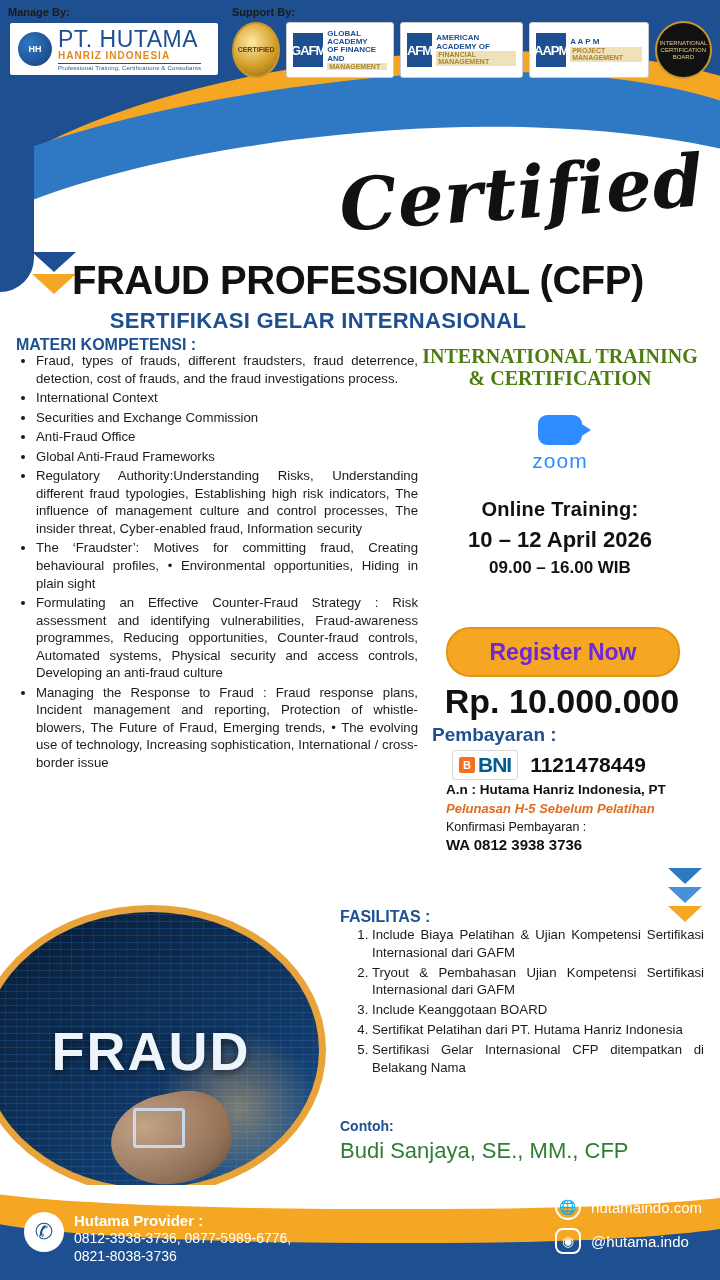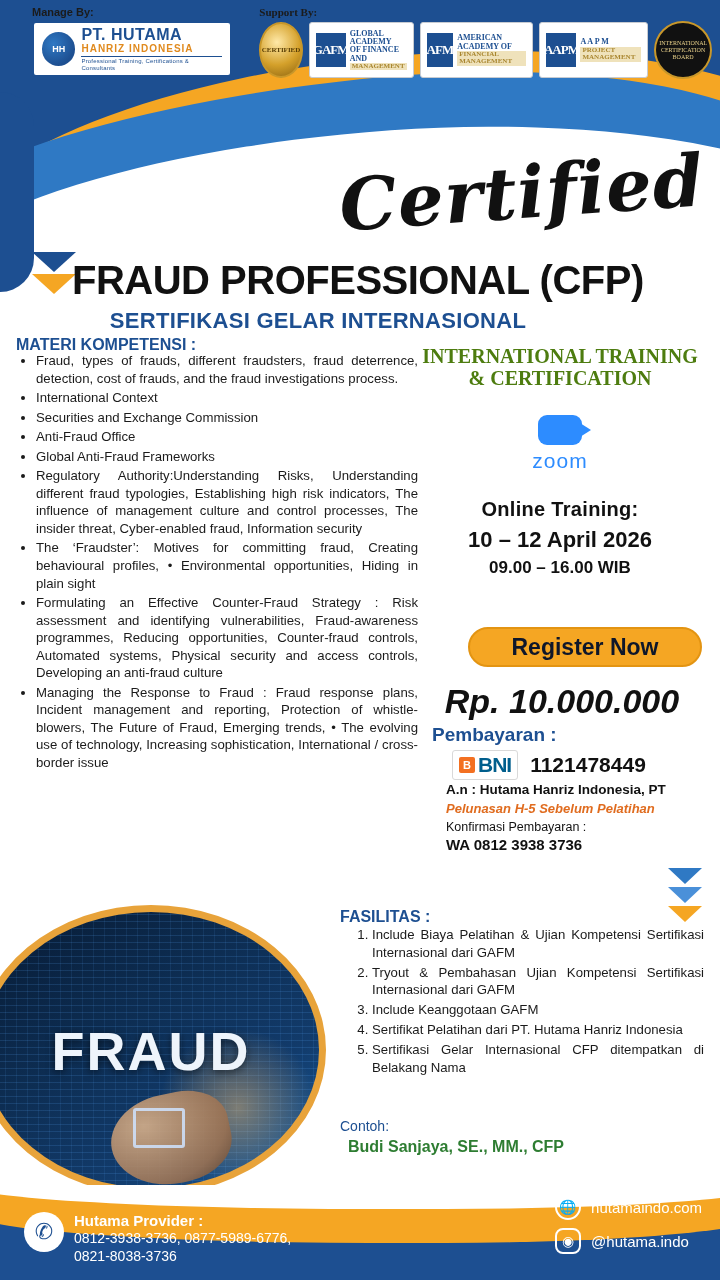--- a/index.html
+++ b/index.html
@@ -44,38 +44,38 @@
     background:#f5a623; border-radius:50% 50% 45% 55% / 70% 60% 40% 40%;
   }
   .bg-bottom .wave-w {
     position:absolute; left:-40px; top:-46px; width:820px; height:70px;
     background:#ffffff; border-radius:50% 50% 45% 55% / 70% 60% 40% 40%;
   }
 
   
   .header-row {
     position:absolute; left:0; top:0; width:720px; height:92px;
-    display:flex; align-items:flex-start; padding:6px 8px 0 32px; gap:27px;
+    display:flex; align-items:flex-start; padding:6px 8px 0 8px; gap:12px;
   }
   .hdr-label { color:#1b1b1b; font-size:11px; font-weight:bold; margin-bottom:3px; }
   .manage-col { width:212px; }
-  .support-col { flex:1;font-family:Liberation Serif, serif; }
+  .support-col { flex:1; }
   .logo-box {
     background:#ffffff; border:2px solid #1d4f91; border-radius:4px;
     height:56px; display:flex; align-items:center; gap:6px; padding:4px 8px;
   }
   .logo-mark {
     width:34px; height:34px; border-radius:50%;
     background:radial-gradient(circle at 35% 35%, #2f79c4 0%, #1d4f91 70%);
     color:#fff; font-size:9px; font-weight:bold;
     display:flex; align-items:center; justify-content:center; text-align:center;
     line-height:9px;
   }
   .logo-txt { line-height:1.05; }
-  .logo-txt .l1 { font-size:16px; font-weight:bold; color:#1d4f91; letter-spacing:.5px;}
+  .logo-txt .l1 { font-size:23px; font-weight:normal; color:#1d4f91; letter-spacing:.5px;}
   .logo-txt .l2 { font-size:10px; font-weight:bold; color:#e08a1e; letter-spacing:1px;}
   .logo-txt .l3 { font-size:6px; color:#1d4f91; letter-spacing:.2px; border-top:1px solid #1d4f91; margin-top:2px; padding-top:1px;}
 
   .badges { display:flex; align-items:center; gap:6px; }
   .badge-seal {
     width:56px; height:56px; border-radius:50%;
     background:radial-gradient(circle at 40% 35%, #ffe9a8 0%, #d4a02a 55%, #8c6310 100%);
     border:2px solid #c8972a; display:flex; align-items:center; justify-content:center;
     color:#5a3f06; font-size:7px; font-weight:bold; text-align:center; line-height:8px;
   }
@@ -150,28 +150,28 @@
   .zoom-word { font-size:21px; color:#2d8cff; letter-spacing:1px; margin-top:4px; }
 
   .online-block {
     position:absolute; left:410px; top:498px; width:300px; text-align:center; color:#111;
   }
   .online-block .ol1 { font-size:20px; font-weight:bold; letter-spacing:.3px; }
   .online-block .ol2 { font-size:22px; font-weight:bold; margin-top:6px; }
   .online-block .ol3 { font-size:17px; font-weight:bold; margin-top:5px; }
 
   .register-btn {
-    position:absolute; left:468px; top:627px; width:234px; height:40px;
+    position:absolute; left:446px; top:627px; width:234px; height:50px;
     background:#f5a623; border-radius:24px; border:2px solid #e39412;
     display:flex; align-items:center; justify-content:center;
-    font-size:23px; font-weight:bold; color:#0f172a; cursor:pointer;
+    font-size:23px; font-weight:bold; color:#6d28d9; cursor:pointer;
   }
   .price {
     position:absolute; left:404px; top:682px; width:316px; text-align:center;
-    font-size:34px; font-weight:bold; color:#111;font-style:italic;
+    font-size:34px; font-weight:bold; color:#111;
   }
   .pay-label {
     position:absolute; left:432px; top:724px; font-size:19px; color:#1d4f91; font-weight:bold;
   }
   .bank-row { position:absolute; left:452px; top:750px; display:flex; align-items:center; gap:12px; }
   .bni-logo {
     background:#ffffff; border:1px solid #d9d9d9; border-radius:3px; padding:2px 6px;
     display:flex; align-items:center; gap:3px;
   }
   .bni-sq { width:16px; height:16px; background:#f37021; color:#fff; font-size:11px; font-weight:bold;
@@ -190,22 +190,22 @@
   .tri-right .b3 { border-top:16px solid #f5a623; }
 
   
   .fasilitas-head { position:absolute; left:340px; top:908px; font-size:16px; font-weight:bold; color:#1d4f91;text-align:center; }
   .fasilitas-list {
     position:absolute; left:352px; top:926px; width:352px;
     font-size:13.2px; line-height:1.35; color:#1b1b1b; text-align:justify;
     margin:0; padding-left:20px;
   }
   .fasilitas-list li { margin-bottom:2px; }
-  .contoh-label { position:absolute; left:340px; top:1118px; font-size:14px; font-weight:normal; color:#1d4f91; }
-  .contoh-name { position:absolute; left:348px; top:1138px; font-size:16px; font-weight:bold; color:#2e7d32; }
+  .contoh-label { position:absolute; left:340px; top:1118px; font-size:14px; font-weight:bold; color:#1d4f91; }
+  .contoh-name { position:absolute; left:340px; top:1138px; font-size:22px; font-weight:normal; color:#2e7d32; }
 
   
   .fraud-circle {
     position:absolute; left:-24px; top:905px; width:350px; height:290px;
     border-radius:50%; overflow:hidden; border:7px solid #e8a33a;
     background:linear-gradient(145deg,#071a33 0%, #0d2d52 40%, #123b6b 70%, #1a5fa0 100%);
   }
   .fraud-circle .codes {
     position:absolute; inset:0;
     background:
@@ -360,21 +360,21 @@
 <div class="tri-right">
   <div class="t b1"></div>
   <div class="t b2"></div>
   <div class="t b3"></div>
 </div>
 
 <div class="fasilitas-head">FASILITAS :</div>
 <ol class="fasilitas-list" id="fasilitas-list">
     <li>Include Biaya Pelatihan &amp; Ujian Kompetensi Sertifikasi Internasional dari GAFM</li>
     <li>Tryout &amp; Pembahasan Ujian Kompetensi Sertifikasi Internasional dari GAFM</li>
-    <li>Include Keanggotaan GAFM</li>
+    <li>Include Keanggotaan BOARD</li>
     <li>Sertifikat Pelatihan dari PT. Hutama Hanriz Indonesia</li>
     <li>Sertifikasi Gelar Internasional CFP ditempatkan di Belakang Nama</li>
   </ol>
 <div class="contoh-label">Contoh:</div>
 <div class="contoh-name">Budi Sanjaya, SE., MM., CFP</div>
 
 <div class="fraud-circle">
   <div class="codes"></div>
   <div class="glow"></div>
   <div class="word">FRAUD</div>

